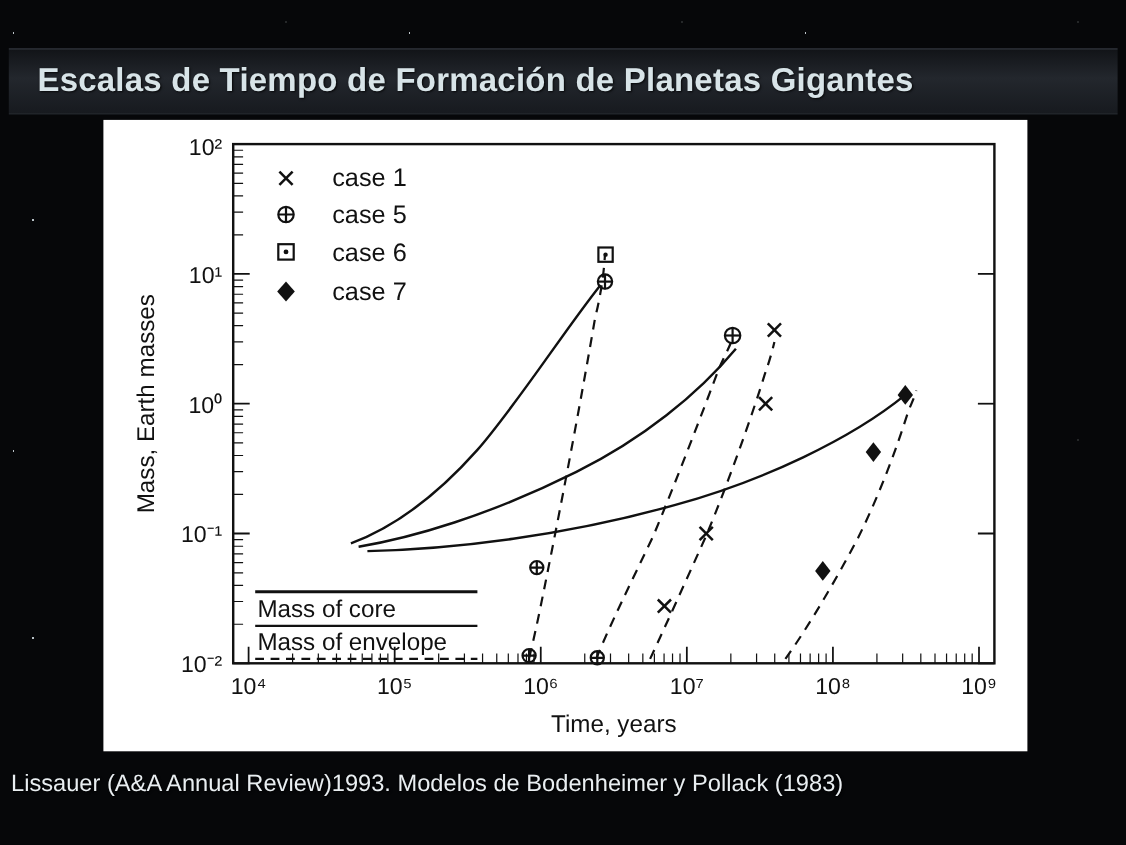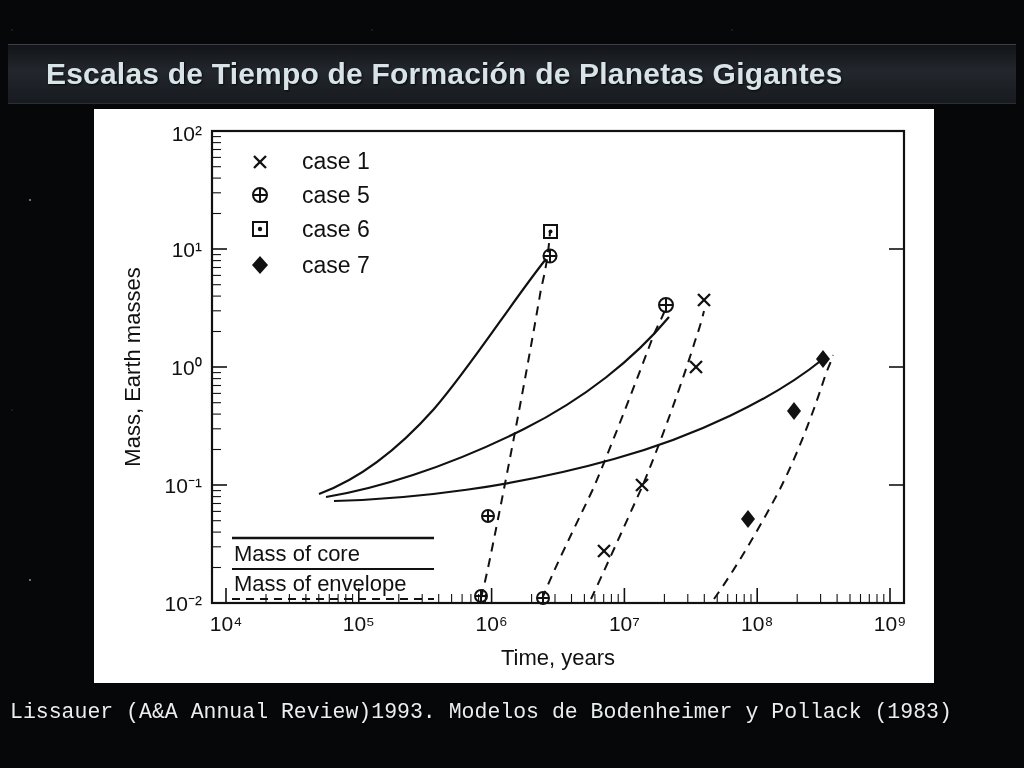--- a/index.html
+++ b/index.html
@@ -62,21 +62,21 @@
     top: 44px;
     width: 1008px;
     height: 58px;
     background: linear-gradient(to bottom, #121418 0%, #23272d 45%, #171a1f 100%);
     border-top: 1px solid #3a4049;
     border-bottom: 1px solid #2a2f36;
     display: flex;
     align-items: center;
   }
   .title-text {
-    margin-left: 38px;
+    margin-left: 26px;
     color: #d8e4e8;
     font-size: 30px;
     font-weight: bold;
     letter-spacing: 0.2px;
     text-shadow: 1px 1px 2px rgba(0,0,0,0.8);
     white-space: nowrap;
     text-align: right;
   }
 
   
@@ -99,21 +99,20 @@
   }
   .caption {
     position: absolute;
     left: 10px;
     top: 700px;
     width: 1010px;
     color: #e9eef1;
     font-size: 21.5px;
     white-space: nowrap;
     text-shadow: 1px 1px 2px rgba(0,0,0,0.9);
-    font-family: Liberation Mono, monospace;
   }
   text {
     font-family: "Liberation Sans", sans-serif;
     fill: #111;
   }
 </style>
 </head>
 <body>
 
 <div class="slide">

